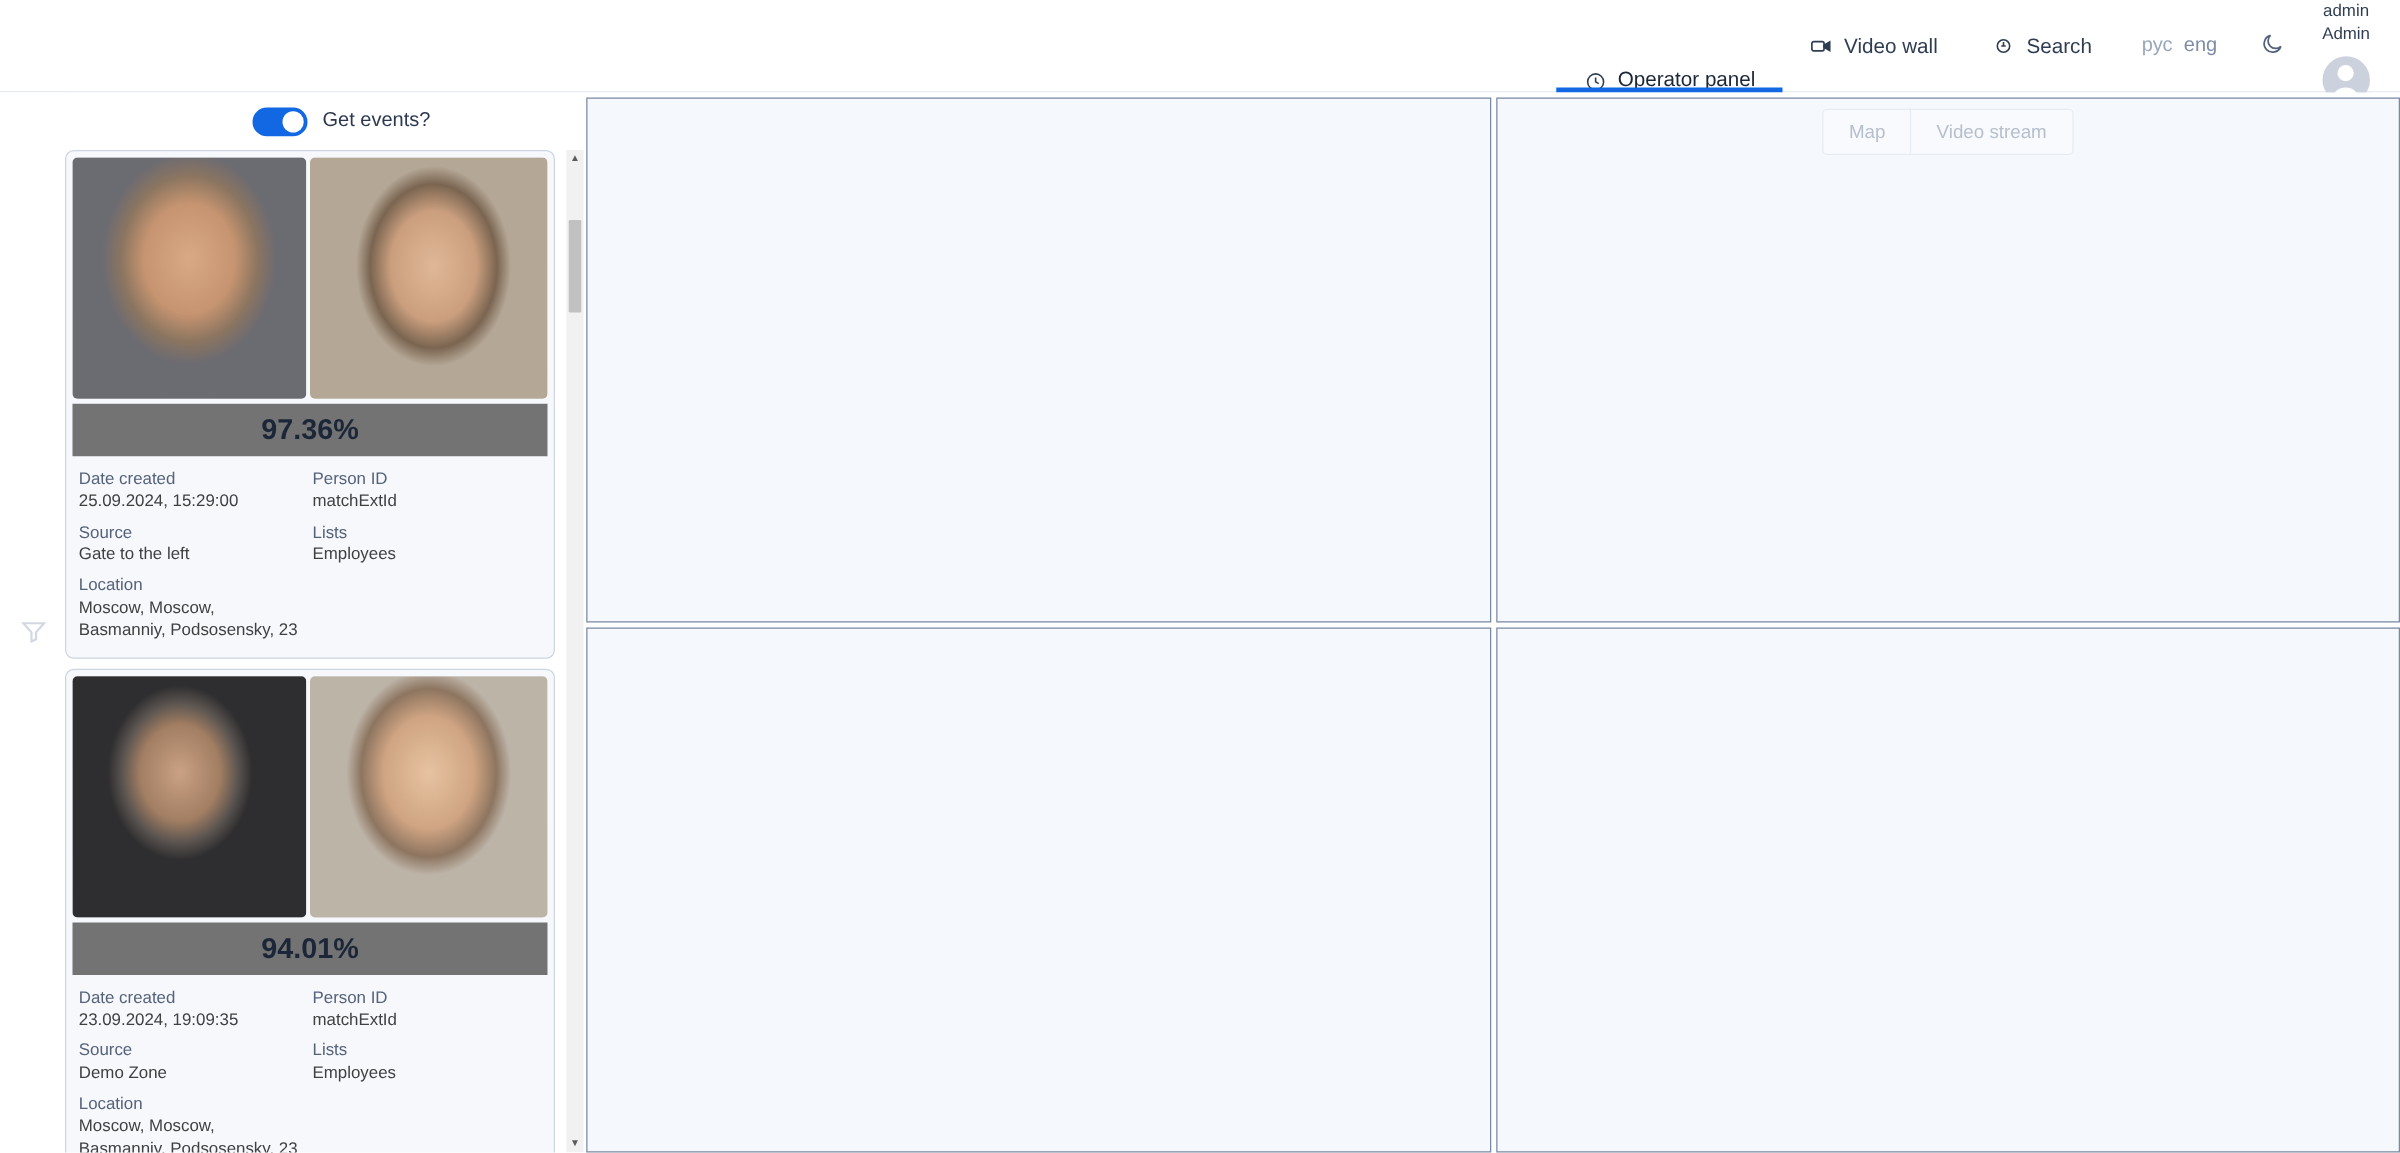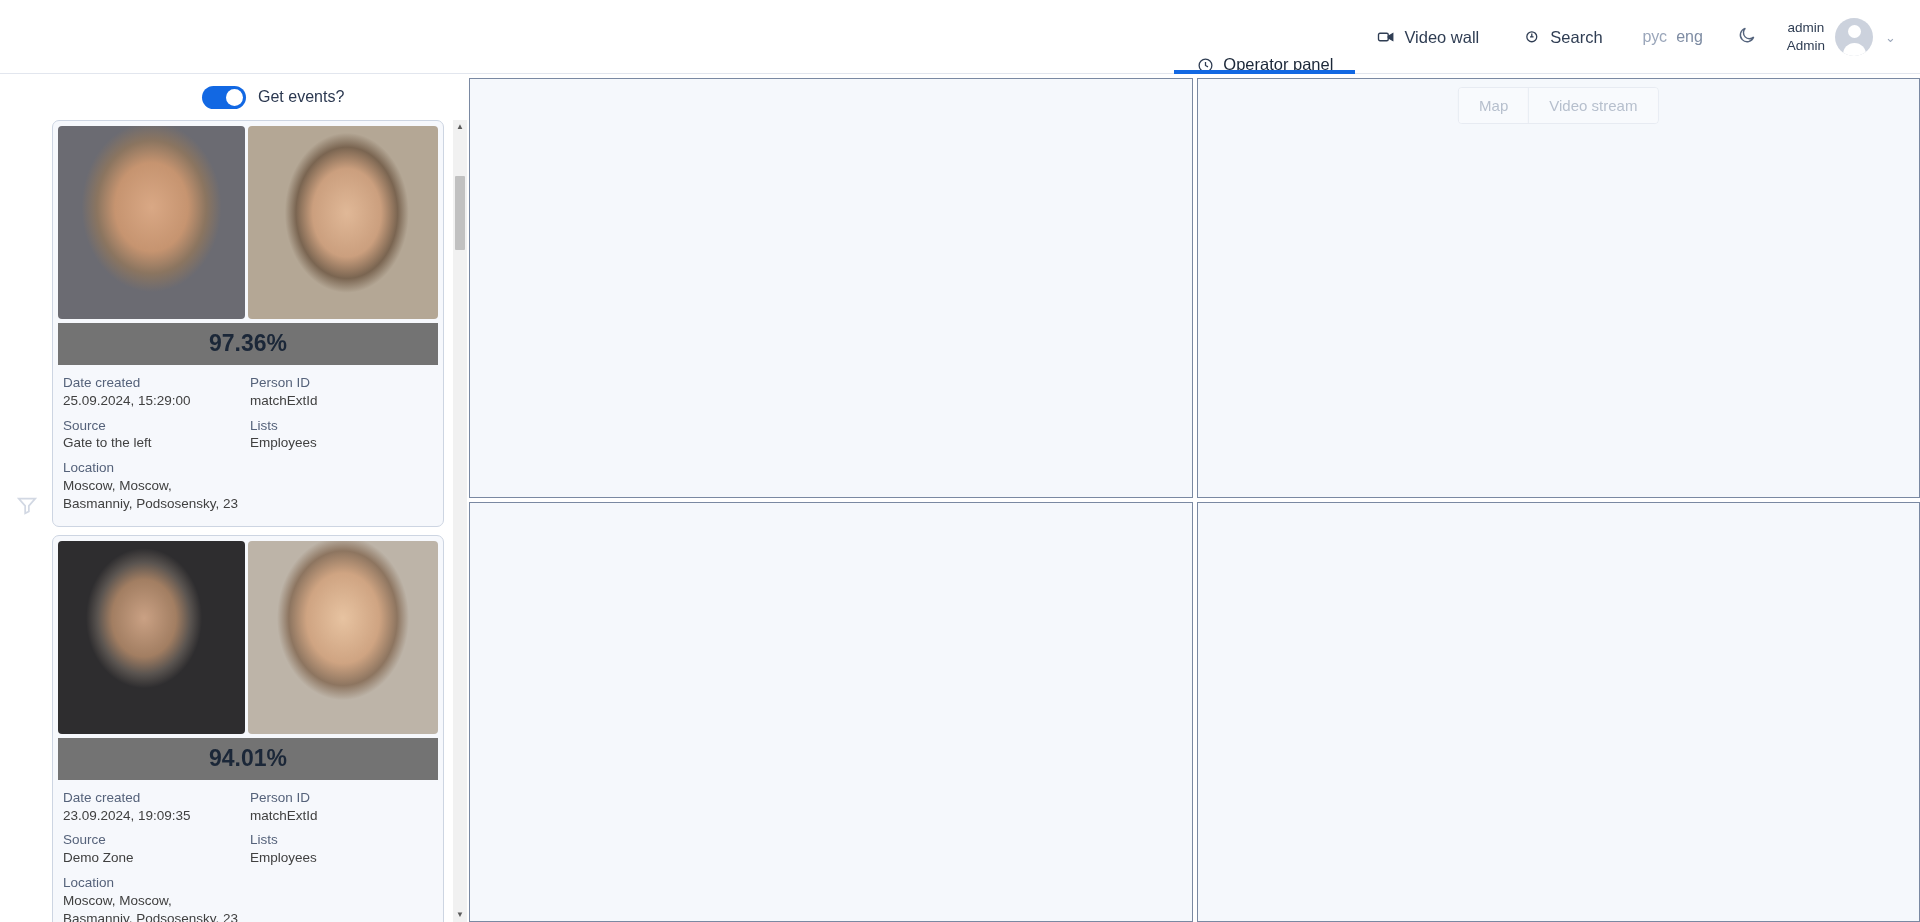--- a/index.html
+++ b/index.html
@@ -50,21 +50,21 @@
   .lang .ru { color: #9aa6ba; }
   .lang .en { color: #7e8ca3; }
 
   .theme-toggle {
     display: flex; align-items: center; justify-content: center;
     width: 52px; height: 74px; cursor: pointer; color: #54637c;
   }
 
   .user-box {
     display: flex; align-items: center; gap: 10px;
-    padding: 0 24px 0 14px; height: 74px; cursor: pointer;
+    padding: 0 24px 0 14px; height: 74px; cursor: pointer; flex-direction: column;
   }
   .user-names { display: flex; flex-direction: column; align-items: center;
                 line-height: 1.3; font-size: 13.5px; color: #2f3d53; }
   .avatar {
     width: 38px; height: 38px; border-radius: 50%;
     background: #ccd2dd; display: flex; align-items: flex-end;
     justify-content: center; overflow: hidden;
   }
   .avatar .head { width: 13px; height: 13px; border-radius: 50%;
                   background: #ffffff; position: absolute; margin-bottom: 18px; }

